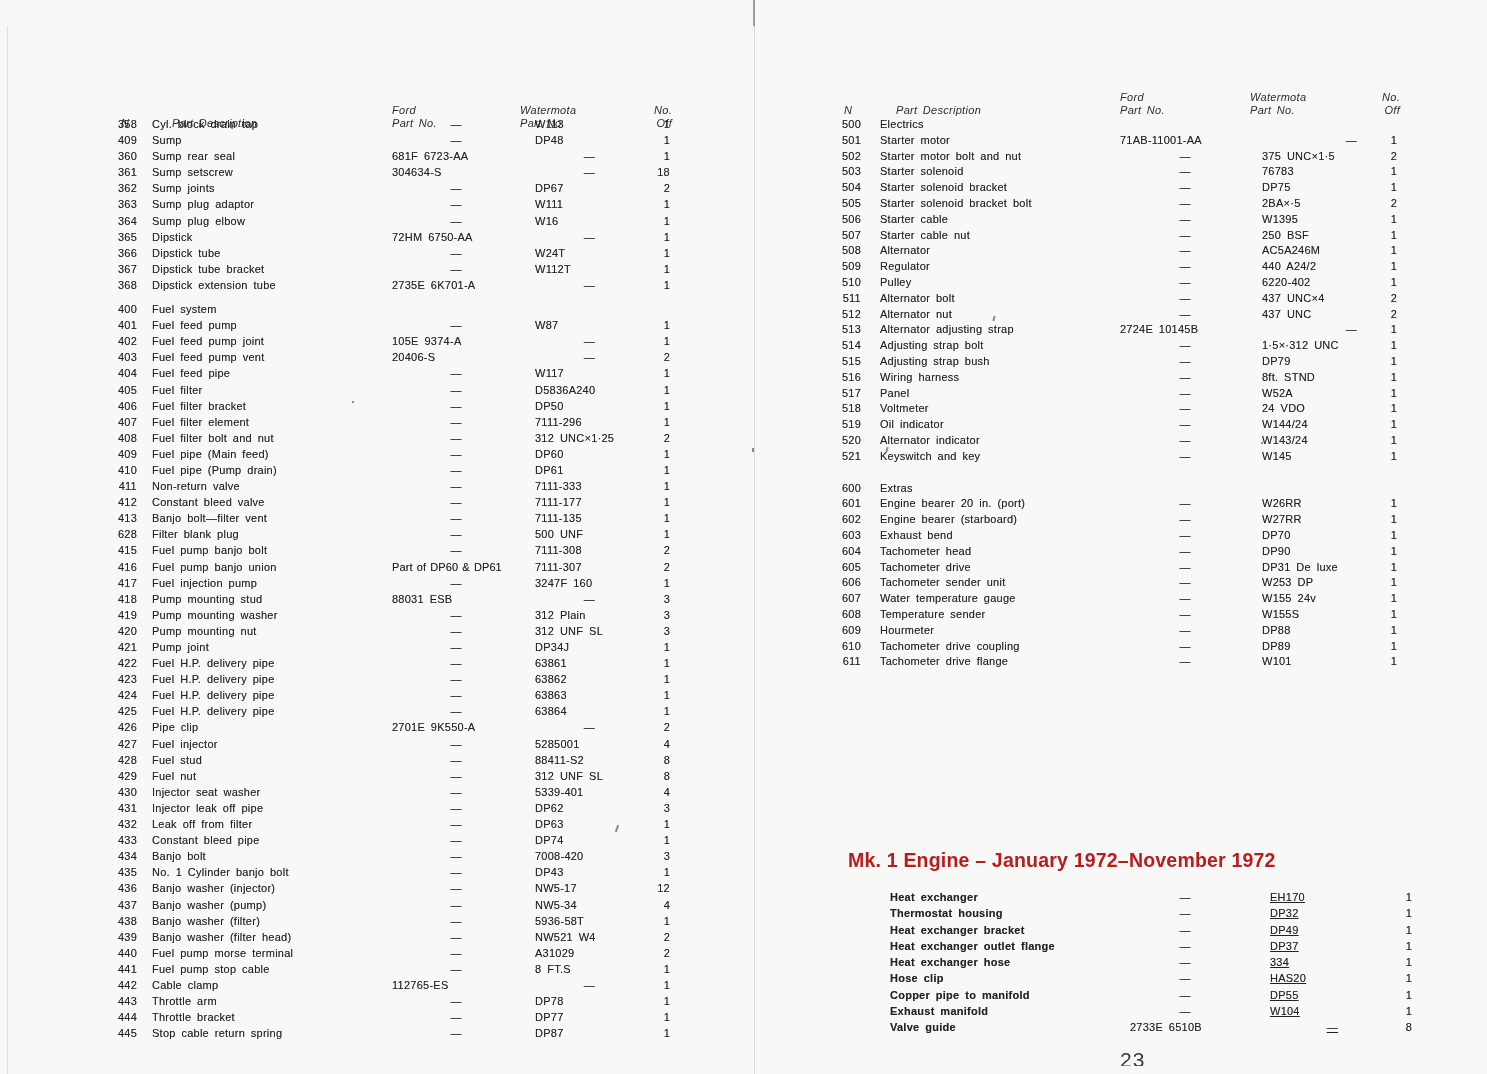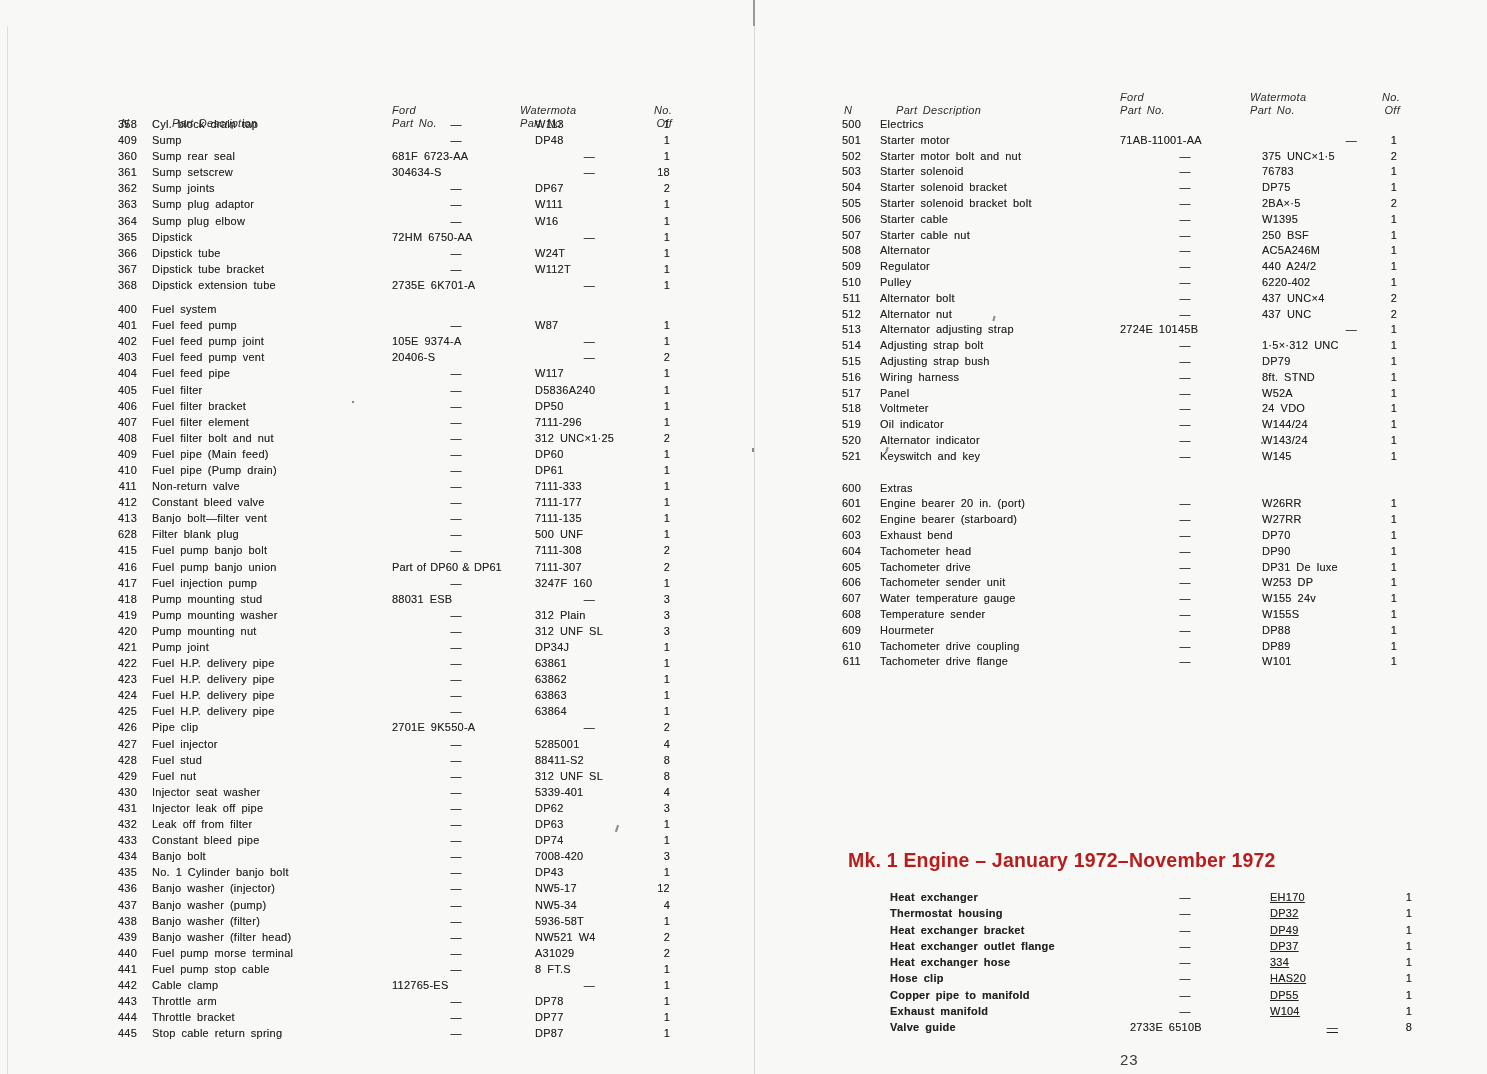--- a/index.html
+++ b/index.html
@@ -58,21 +58,21 @@
   .body-right .c-wm.dash { padding-right:8px; }
   .body-mk1   .c-wm.dash { padding-right:27px; }
   .c-off { text-align:right; padding-right:2px; }
   .body-right .c-off { padding-right:3px; }
   .body-mk1   .c-off { padding-right:0; }
 
   
   .mk1-title { position:absolute; left:16px; top:758px; font-size:19.5px; font-weight:bold; letter-spacing:.2px; color:#b91c1c; white-space:nowrap; }
 
   
-  .page-number { position:absolute; left:1120px; top:1051px; width:30px; height:15px; overflow:hidden; font-size:15px; line-height:17px; color:#3a3a3a; letter-spacing:1px; }
+  .page-number { position:absolute; left:1120px; top:1051px; width:30px; height:15px; overflow:hidden; font-size:21px; line-height:17px; color:#3a3a3a; letter-spacing:1px; }
 </style>
 </head>
 <body>
 
 <div class="scan">
 
   <div class="edge-line"></div>
   <div class="gutter"></div>
   <div class="gutter-tick"></div>
 

